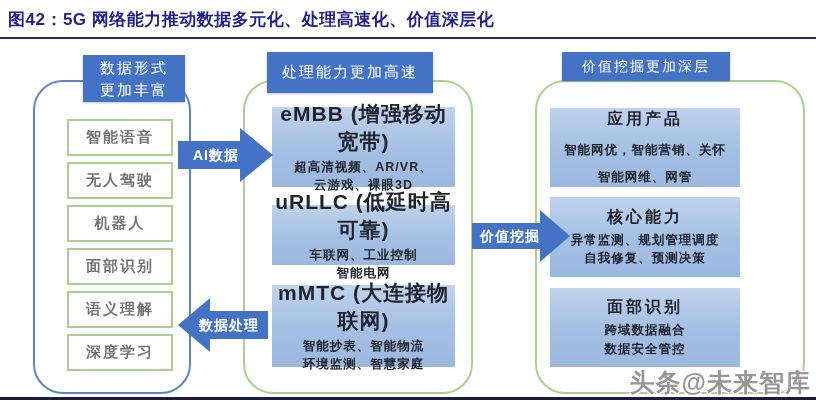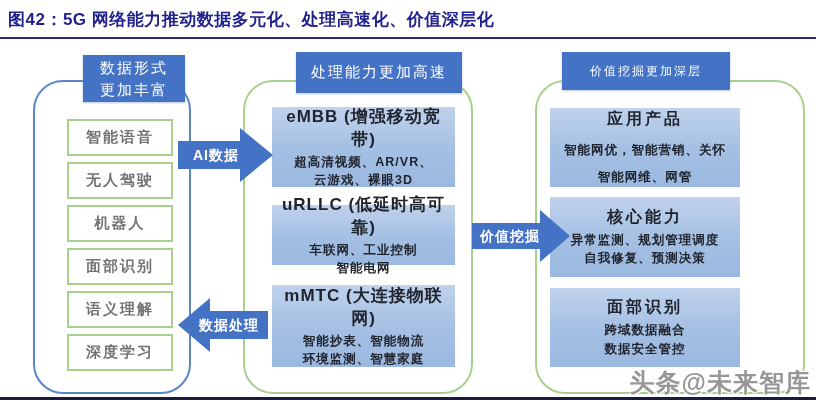--- a/index.html
+++ b/index.html
@@ -18,41 +18,41 @@
   .left-container  { left:33px;  top:80px; width:158px; height:314px; border:2px solid #5b87c9; }
   .mid-container   { left:243px; top:80px; width:230px; height:314px; border:2px solid #a9d18e; }
   .right-container { left:535px; top:80px; width:270px; height:314px; border:2px solid #a9d18e; }
 
   .col-header {
     position:absolute; background:#4472c4; color:#fff; z-index:3;
     display:flex; flex-direction:column; align-items:center; justify-content:center;
     text-align:center; letter-spacing:2px; box-shadow:0 1px 2px rgba(60,90,150,.35);
   }
   .left-header  { left:83px;  top:55px; width:102px; height:47px; font-size:15px; line-height:1.45; }
-  .mid-header   { left:296px; top:52px; width:166px; height:41px; font-size:15px; }
-  .right-header { left:562px; top:52px; width:168px; height:38px; font-size:12px; }
+  .mid-header   { left:267px; top:52px; width:166px; height:41px; font-size:15px; }
+  .right-header { left:562px; top:52px; width:168px; height:29px; font-size:14px; }
 
   .left-items {
     position:absolute; left:67px; top:119px; width:106px; z-index:2;
     display:flex; flex-direction:column; gap:6px;
   }
   .left-item {
     height:37px; border:2px solid #a9d18e; background:#fff;
     display:flex; align-items:center; justify-content:center;
     font-size:15px; letter-spacing:2px; color:#737373; font-weight:600;
   }
 
   .blue-box {
     position:absolute; z-index:2;
     background:linear-gradient(180deg,#c0d2ec 0%,#a3bfe3 55%,#9bb8df 100%);
     color:#20242e; text-align:center;
     display:flex; flex-direction:column; align-items:center; justify-content:center;
     padding:4px 2px;
   }
-  .box-title { font-size:17px; font-weight:bold; letter-spacing:1px; margin-bottom:2px; }
+  .box-title { font-size:21px; font-weight:bold; letter-spacing:1px; margin-bottom:2px; }
   .box-title-cjk { font-size:16px; font-weight:bold; letter-spacing:3px; margin-bottom:3px; }
   .box-line { font-size:12.5px; font-weight:600; line-height:1.45; letter-spacing:1px; }
 
   .mid-box-1 { left:272px; top:107px; width:183px; height:80px; }
   .mid-box-2 { left:272px; top:205px; width:183px; height:60px; }
   .mid-box-3 { left:272px; top:285px; width:183px; height:82px; }
 
   .right-box-1 { left:550px; top:108px; width:190px; height:79px;gap:8px; }
   .right-box-2 { left:550px; top:197px; width:190px; height:80px; }
   .right-box-3 { left:550px; top:288px; width:190px; height:79px; }

